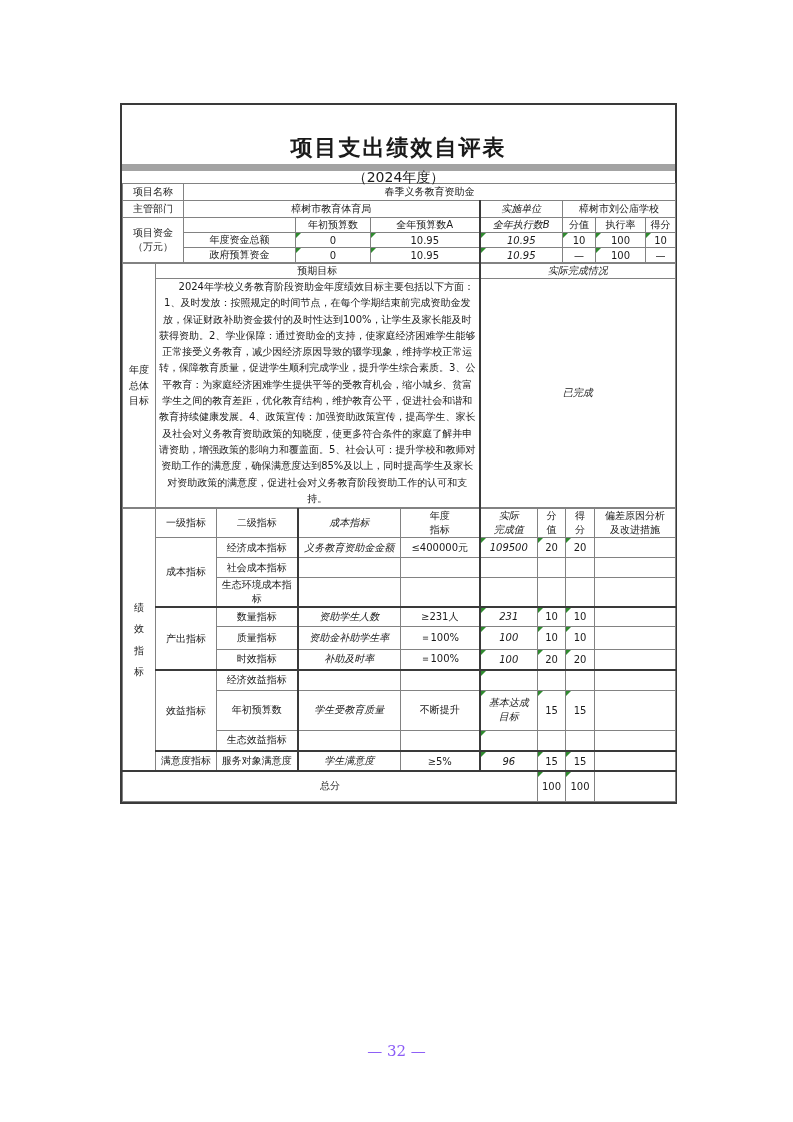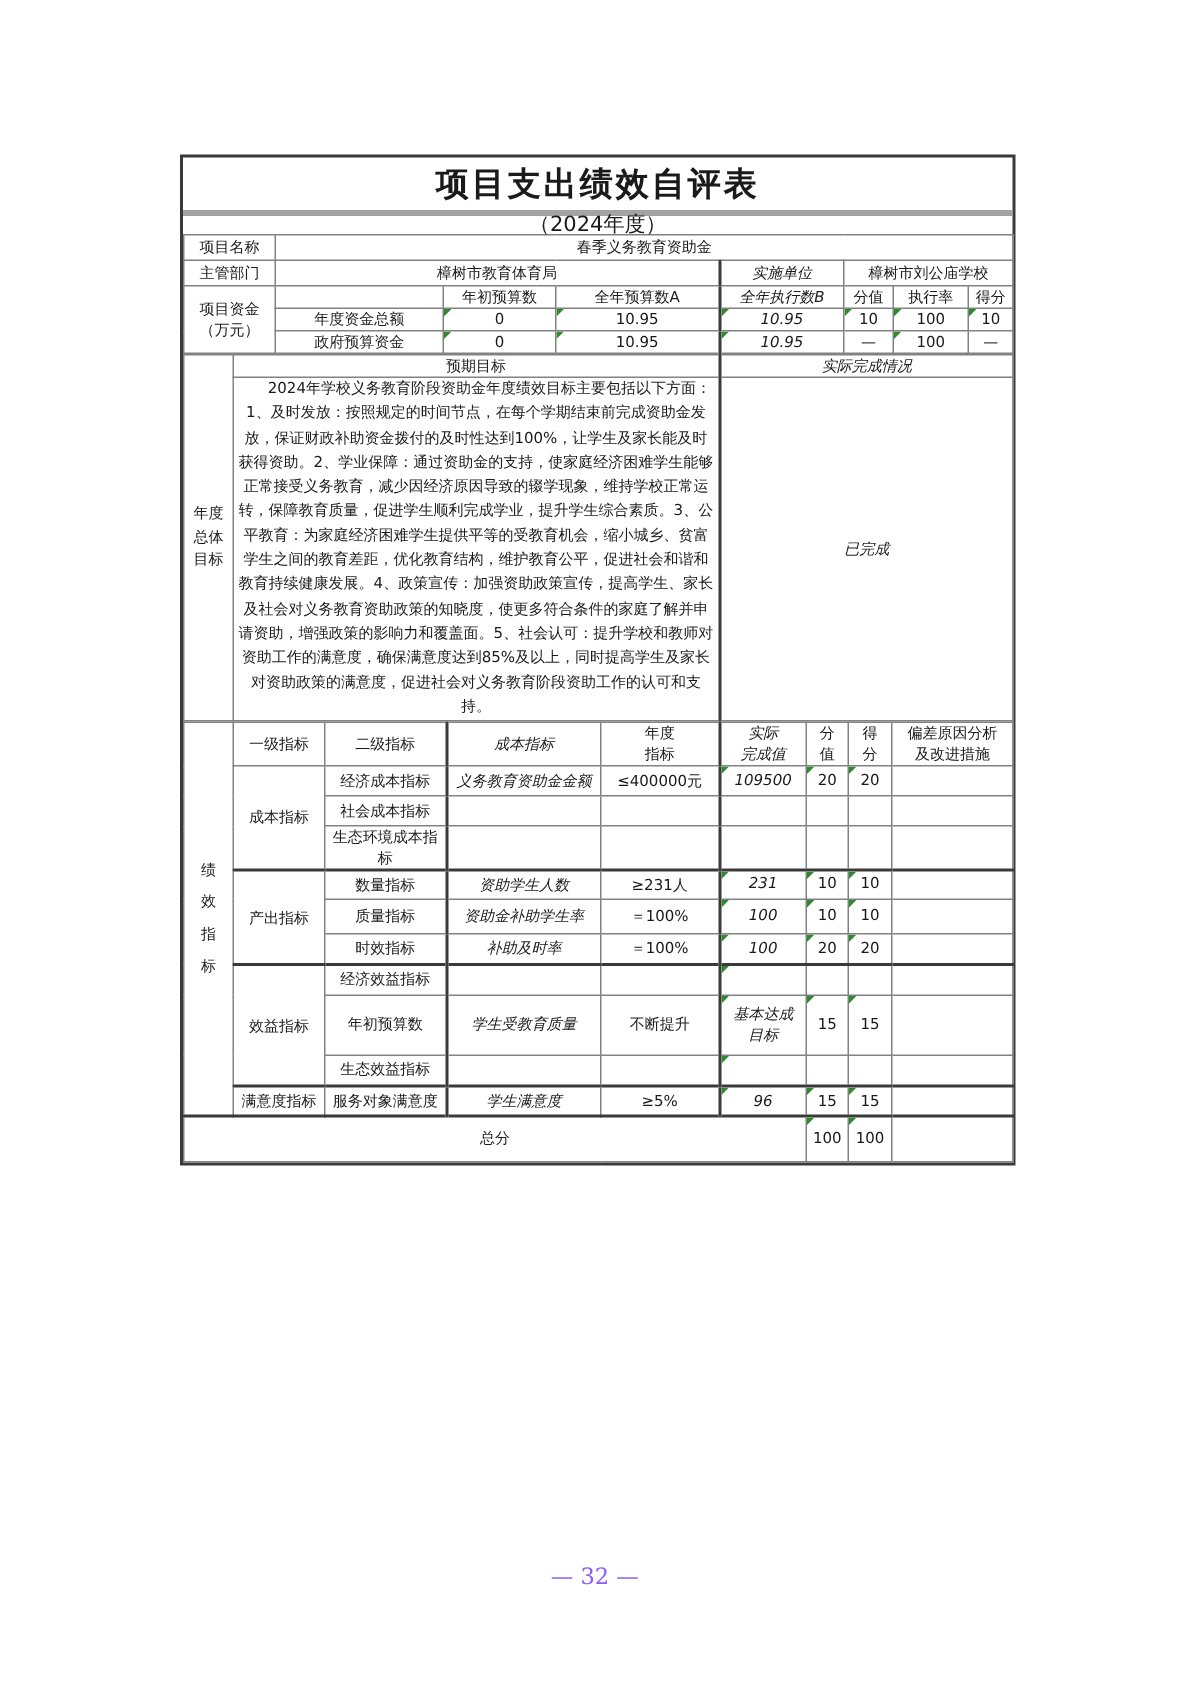--- a/index.html
+++ b/index.html
@@ -1,21 +1,21 @@
 <!DOCTYPE html>
 <html><head>
 <meta charset="utf-8">
 <style>
   html,body{margin:0;padding:0;background:#fff;}
   .page{position:relative;width:793px;height:1122px;background:#ffffff;overflow:hidden;
         font-family:"DejaVu Sans",sans-serif;color:#1a1a1a;}
   .sheet{position:absolute;left:120px;top:103px;width:553px;border:2px solid #3a3a3a;background:#fff;}
   .title-block{width:100%;}
   .title{height:35px;line-height:37px;text-align:center;font-size:22px;font-weight:bold;
-         letter-spacing:2px;border-bottom:4px solid #a3a3a3;}
+         letter-spacing:2px;border-bottom:7px solid #a3a3a3;margin-top:24px;}
   .subtitle{height:12px;line-height:12px;text-align:center;font-size:14px;}
   table.t{width:100%;border-collapse:collapse;table-layout:fixed;}
   table.t td{border:1px solid #828282;font-size:10px;text-align:center;vertical-align:middle;
              padding:0 2px;overflow:hidden;position:relative;}
   .pre{white-space:pre-line;}
   .left{text-align:left;}
   .bl2{border-left:2px solid #3a3a3a !important;font-style:italic;}
   .bt2{border-top:2px solid #3a3a3a !important;}
   .goal-text{font-size:11px;line-height:16.3px;text-align:justify;text-align-last:center;
              vertical-align:middle;padding:2px 7px;}

